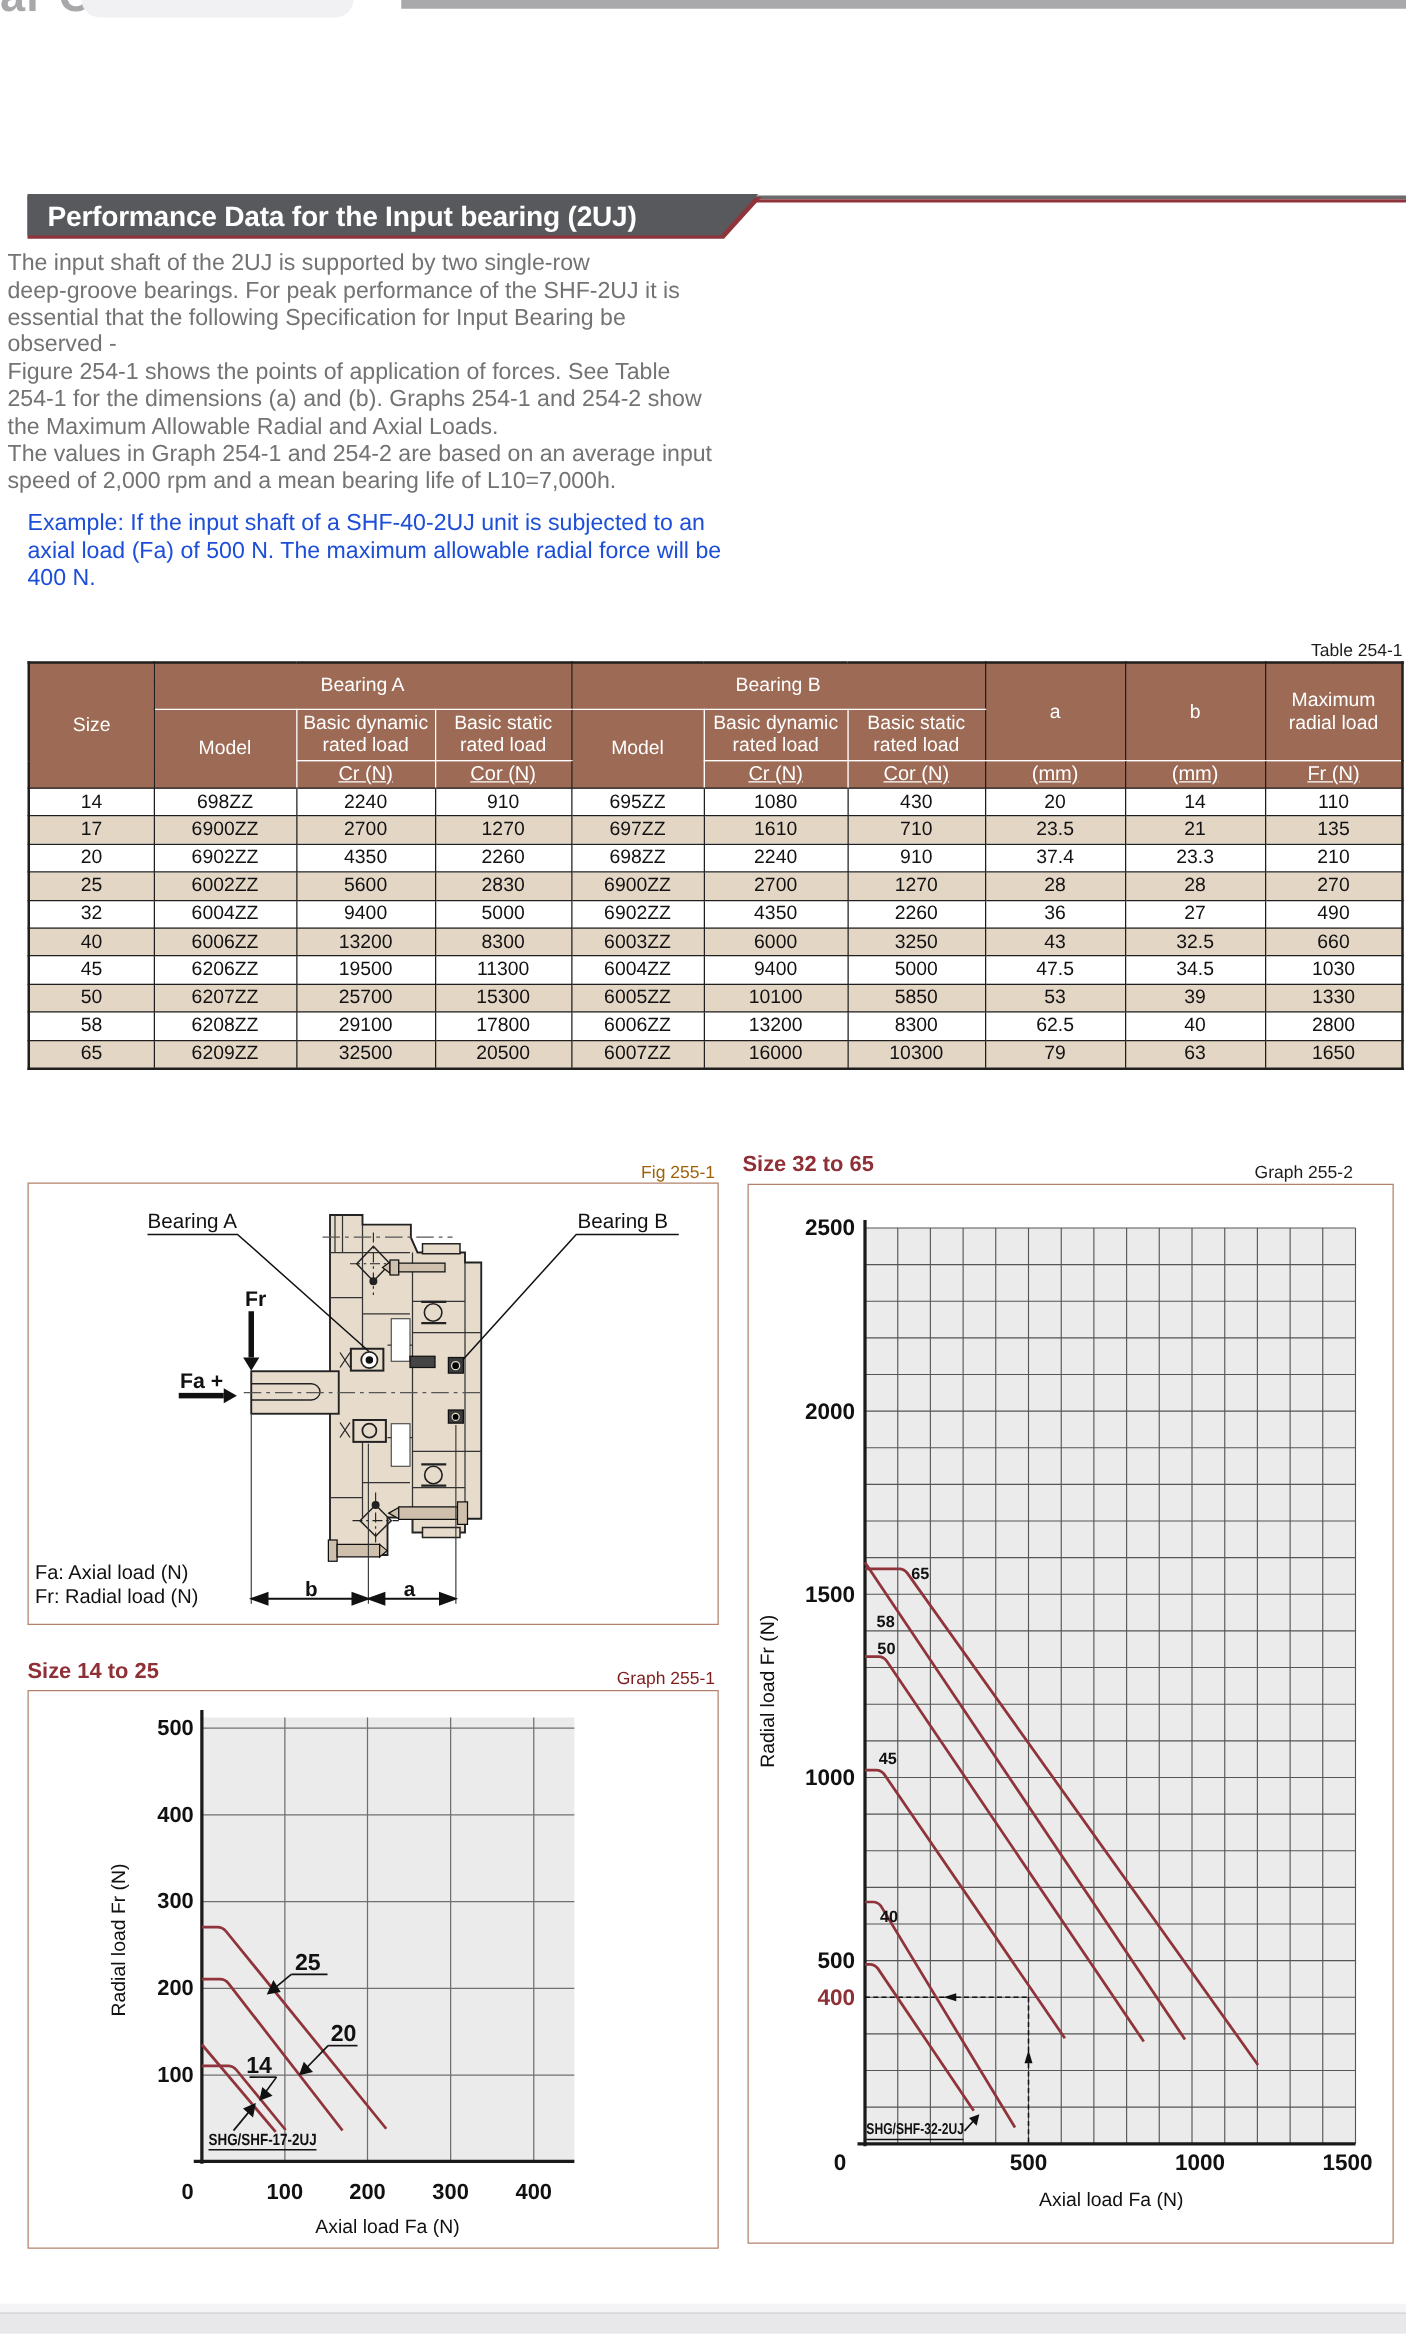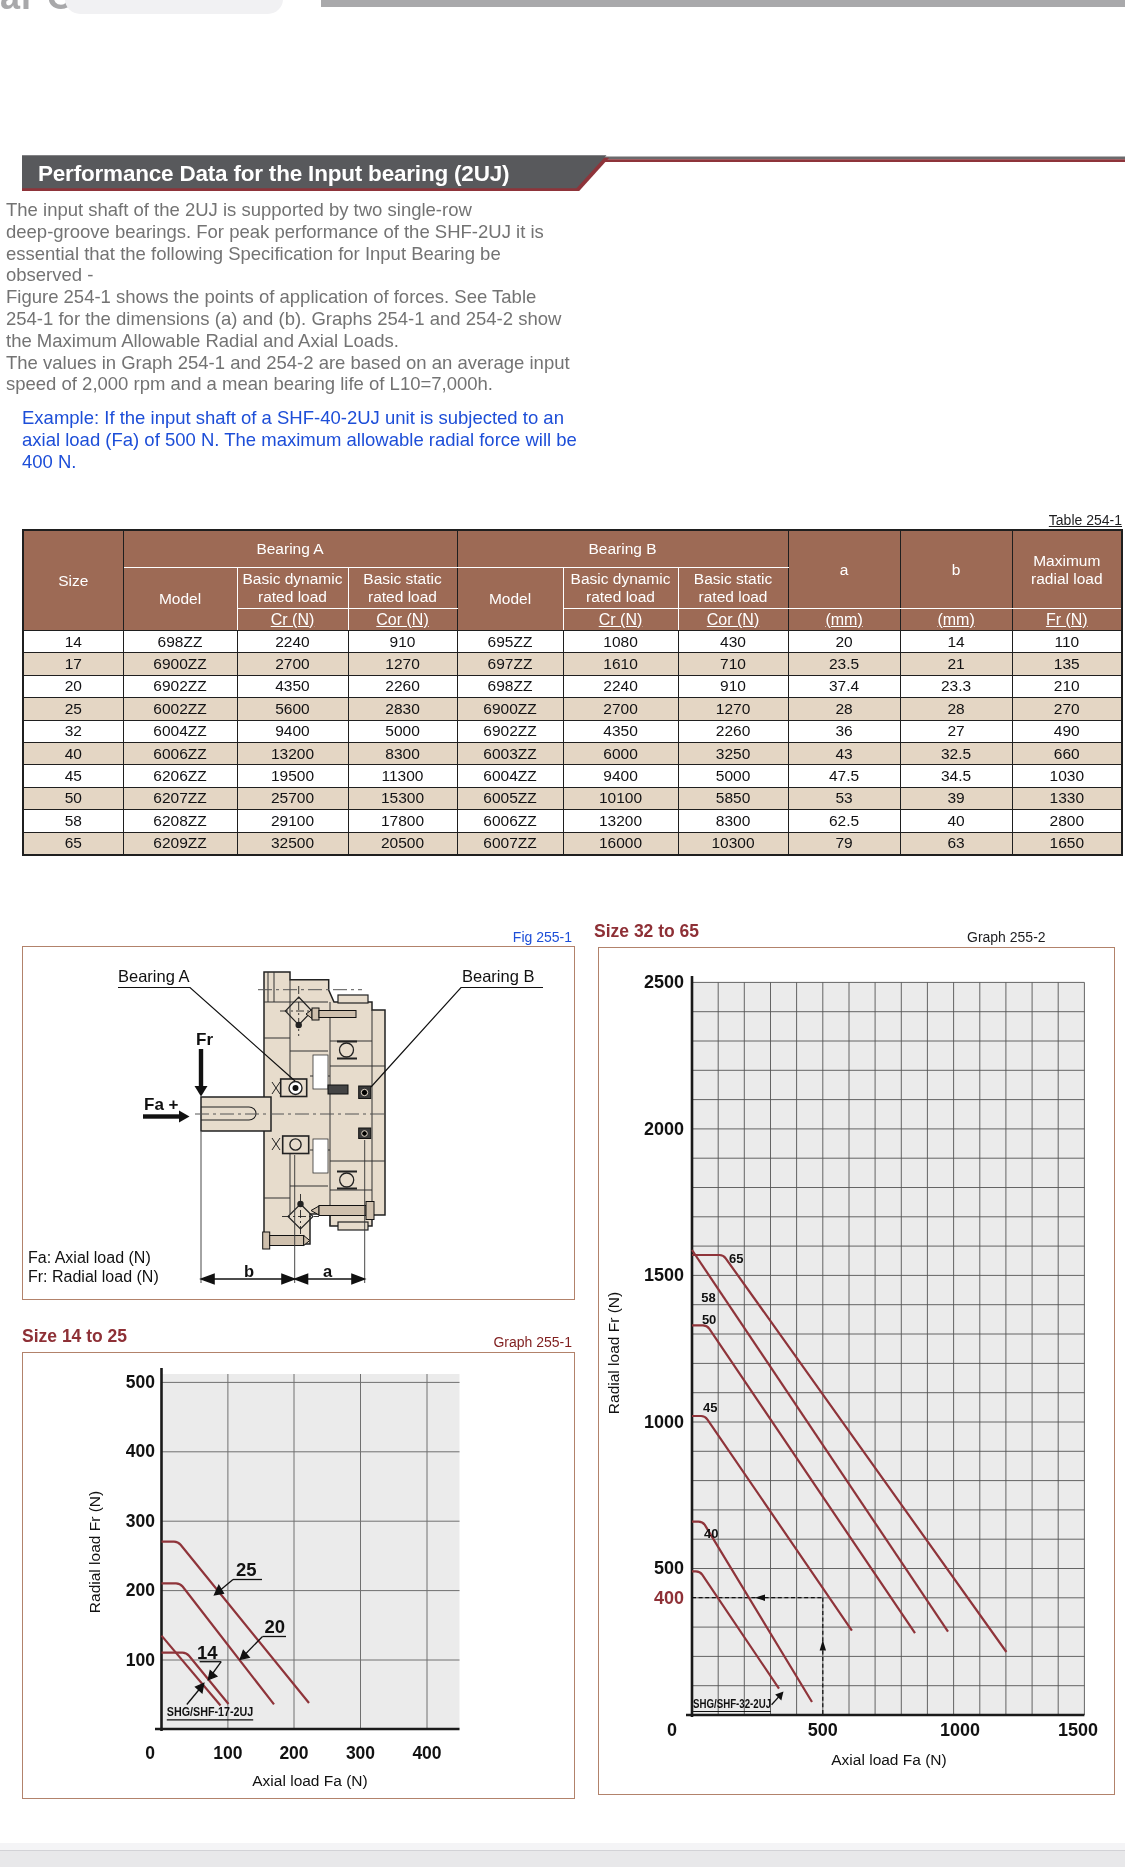--- a/index.html
+++ b/index.html
@@ -40,21 +40,21 @@
 </div>
 
 <div class="abs" style="left:22px;top:407px;width:590px;font-size:18.5px;line-height:21.8px;color:#1d4ed8;">
 Example: If the input shaft of a SHF-40-2UJ unit is subjected to an<br>
 axial load (Fa) of 500 N. The maximum allowable radial force will be<br>
 400 N.
 </div>
 
 <div class="abs maroon" style="left:22px;top:506px;font-size:17.5px;font-weight:bold;margin-top:28px;">Input bearing specifications</div>
 
-<div class="abs" style="right:3px;top:512px;font-size:14px;color:#1d1d1f;text-decoration:underline;">Table 254-1</div>
+<div class="abs" style="right:3px;top:512px;font-size:14px;color:#1d1d1f;">Table 254-1</div>
 
 <div class="abs" style="left:22px;top:529px;">
 <table style="border-collapse:collapse;table-layout:fixed;width:1099px;font-family:'Liberation Sans',sans-serif;">
 <colgroup>
 <col style="width:100px">
         <col style="width:114px">
         <col style="width:111px">
         <col style="width:109px">
 <col style="width:106px">
         <col style="width:115px">
@@ -227,21 +227,21 @@
   tr:first-child td.hc{height:36px;}
   tr:nth-child(2) td.hc{height:40px;}
   tr.sub td.hc{height:21px;font-size:16px;text-decoration:underline;}
   table{border:2px solid #1f1f1f;}
   tr.w td, tr.b td{text-align:center;font-size:15.5px;color:#121214;height:21.4px;
         border:1px solid #1f1f1f;padding:0;}
   tr.w td{background:#ffffff;}
   tr.b td{background:#e4d6c4;}
 </style>
 
-<div class="abs" style="left:420px;top:929px;width:152px;text-align:right;font-size:14px;color:#1d4ed8;">Fig 255-1</div>
+<div class="abs" style="left:420px;top:929px;width:152px;text-align:right;font-size:14px;color:#a16207;">Fig 255-1</div>
 
 <div class="abs" style="left:22px;top:946px;width:551px;height:352px;border:1.5px solid #b2826b;"></div>
 
 <svg class="abs" style="left:22px;top:946px;" width="554" height="354" viewBox="0 0 554 354">
 
 <path d="M242,26 H268 V33.7 H306.7 V44 L312,56 H350 V64 H363 V269 H350 V280 H308 V268 H288 V298 H242 Z" fill="#e7dccc" stroke="#222222" stroke-width="1.5"></path>
 
 <rect x="316" y="49" width="30" height="8" fill="#e7dccc" stroke="#222" stroke-width="1.2"></rect>
 
 <rect x="316" y="276" width="30" height="8" fill="#e7dccc" stroke="#222" stroke-width="1.2"></rect>
@@ -427,21 +427,21 @@
 </g>
 
 <text x="144.8" y="364" font-size="13" font-weight="bold" fill="#111" textLength="86.5" lengthAdjust="spacingAndGlyphs">SHG/SHF-17-2UJ</text>
 <line x1="144.8" y1="367.8" x2="231.2" y2="367.8" stroke="#111" stroke-width="1.2"></line>
 
 <text x="288" y="434" font-size="15.5" fill="#111" text-anchor="middle">Axial load Fa (N)</text>
 <text x="78" y="200" font-size="15.5" fill="#111" text-anchor="middle" transform="rotate(-90 78 200)">Radial load Fr (N)</text>
 </svg>
 
 <div class="abs maroon" style="left:594px;top:921px;font-size:17.5px;font-weight:bold;">Size 32 to 65</div>
-<div class="abs" style="left:967px;top:929px;width:152px;text-align:left;font-size:14px;color:#1d1d1f;">Graph 255-2</div>
+<div class="abs" style="left:967px;top:929px;width:152px;text-align:center;font-size:14px;color:#1d1d1f;">Graph 255-2</div>
 
 <div class="abs" style="left:598px;top:947px;width:515px;height:846px;border:1.5px solid #b2826b;"></div>
 
 <svg class="abs" style="left:598px;top:947px;" width="518" height="849" viewBox="0 0 518 849">
 <rect x="94" y="35.4" width="392.4" height="732.6" fill="#ebebeb"></rect>
 <g stroke="#555555" stroke-width="0.9">
 <line x1="120.2" y1="35.4" x2="120.2" y2="768"></line>
 <line x1="146.3" y1="35.4" x2="146.3" y2="768"></line>
 <line x1="172.5" y1="35.4" x2="172.5" y2="768"></line>
 <line x1="198.6" y1="35.4" x2="198.6" y2="768"></line>

